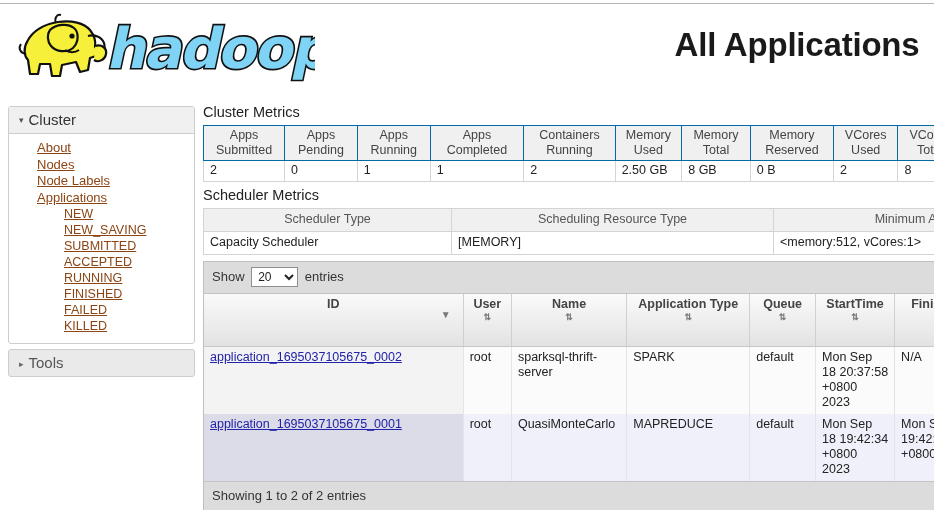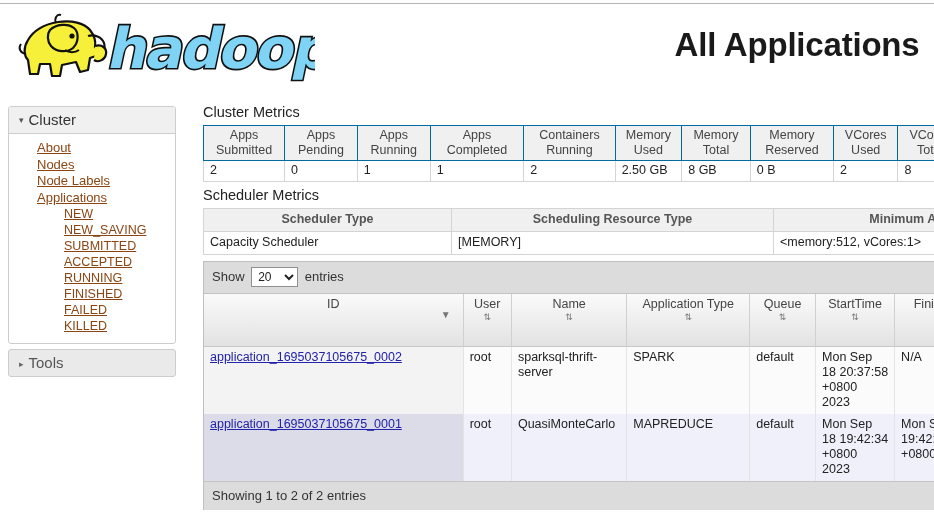--- a/index.html
+++ b/index.html
@@ -36,21 +36,21 @@
     font-size: 33px; font-weight: bold; color: #1a1a1a;
     letter-spacing: -0.2px;
     white-space: nowrap;
     overflow: visible;
     padding-left: 330px;
   }
 
   
   #sidebar {
     position: absolute; left: 8px; top: 106px;
-    width: 168px;
+    width: 187px;
   }
   .nav-block {
     border: 1px solid #cdcdcd;
     background: #fff;
     border-radius: 3px;
     margin-bottom: 5px;
   }
   .nav-head {
     background: #f0f0f0;
     border-bottom: 1px solid #cdcdcd;
@@ -130,21 +130,21 @@
   table.sched {
     border-collapse: collapse;
     width: 880px;
     font-size: 12.5px;
     table-layout: fixed;
   }
   table.sched th {
     background: #f0f0f0;
     border: 1px solid #d4d4d4;
     color: #555;
-    font-weight: bold;
+    font-weight: normal;
     padding: 3px 6px 4px 6px;
     text-align: center;
     line-height: 15px;
   }
   table.sched td {
     border: 1px solid #d4d4d4;
     border-top: none;
     padding: 3px 6px 4px 6px;
     color: #222;
     background: #fff;
@@ -182,21 +182,21 @@
     border-collapse: collapse;
     width: 790px;
     font-size: 12.5px;
     table-layout: fixed;
   }
   table.apps thead th {
     background: linear-gradient(to bottom, #fafafa 0%, #ededed 55%, #e2e2e2 100%);
     border-right: 1px solid #d0d0d0;
     border-bottom: 1px solid #c8c8c8;
     color: #444;
-    font-weight: normal;
+    font-weight: bold;
     padding: 3px 6px 3px 6px;
     text-align: center;
     vertical-align: top;
     line-height: 15px;
     position: relative;
     height: 52px;
     cursor: pointer;
   }
   table.apps thead th .hl { display: inline-block; }
   .sort-ind {

